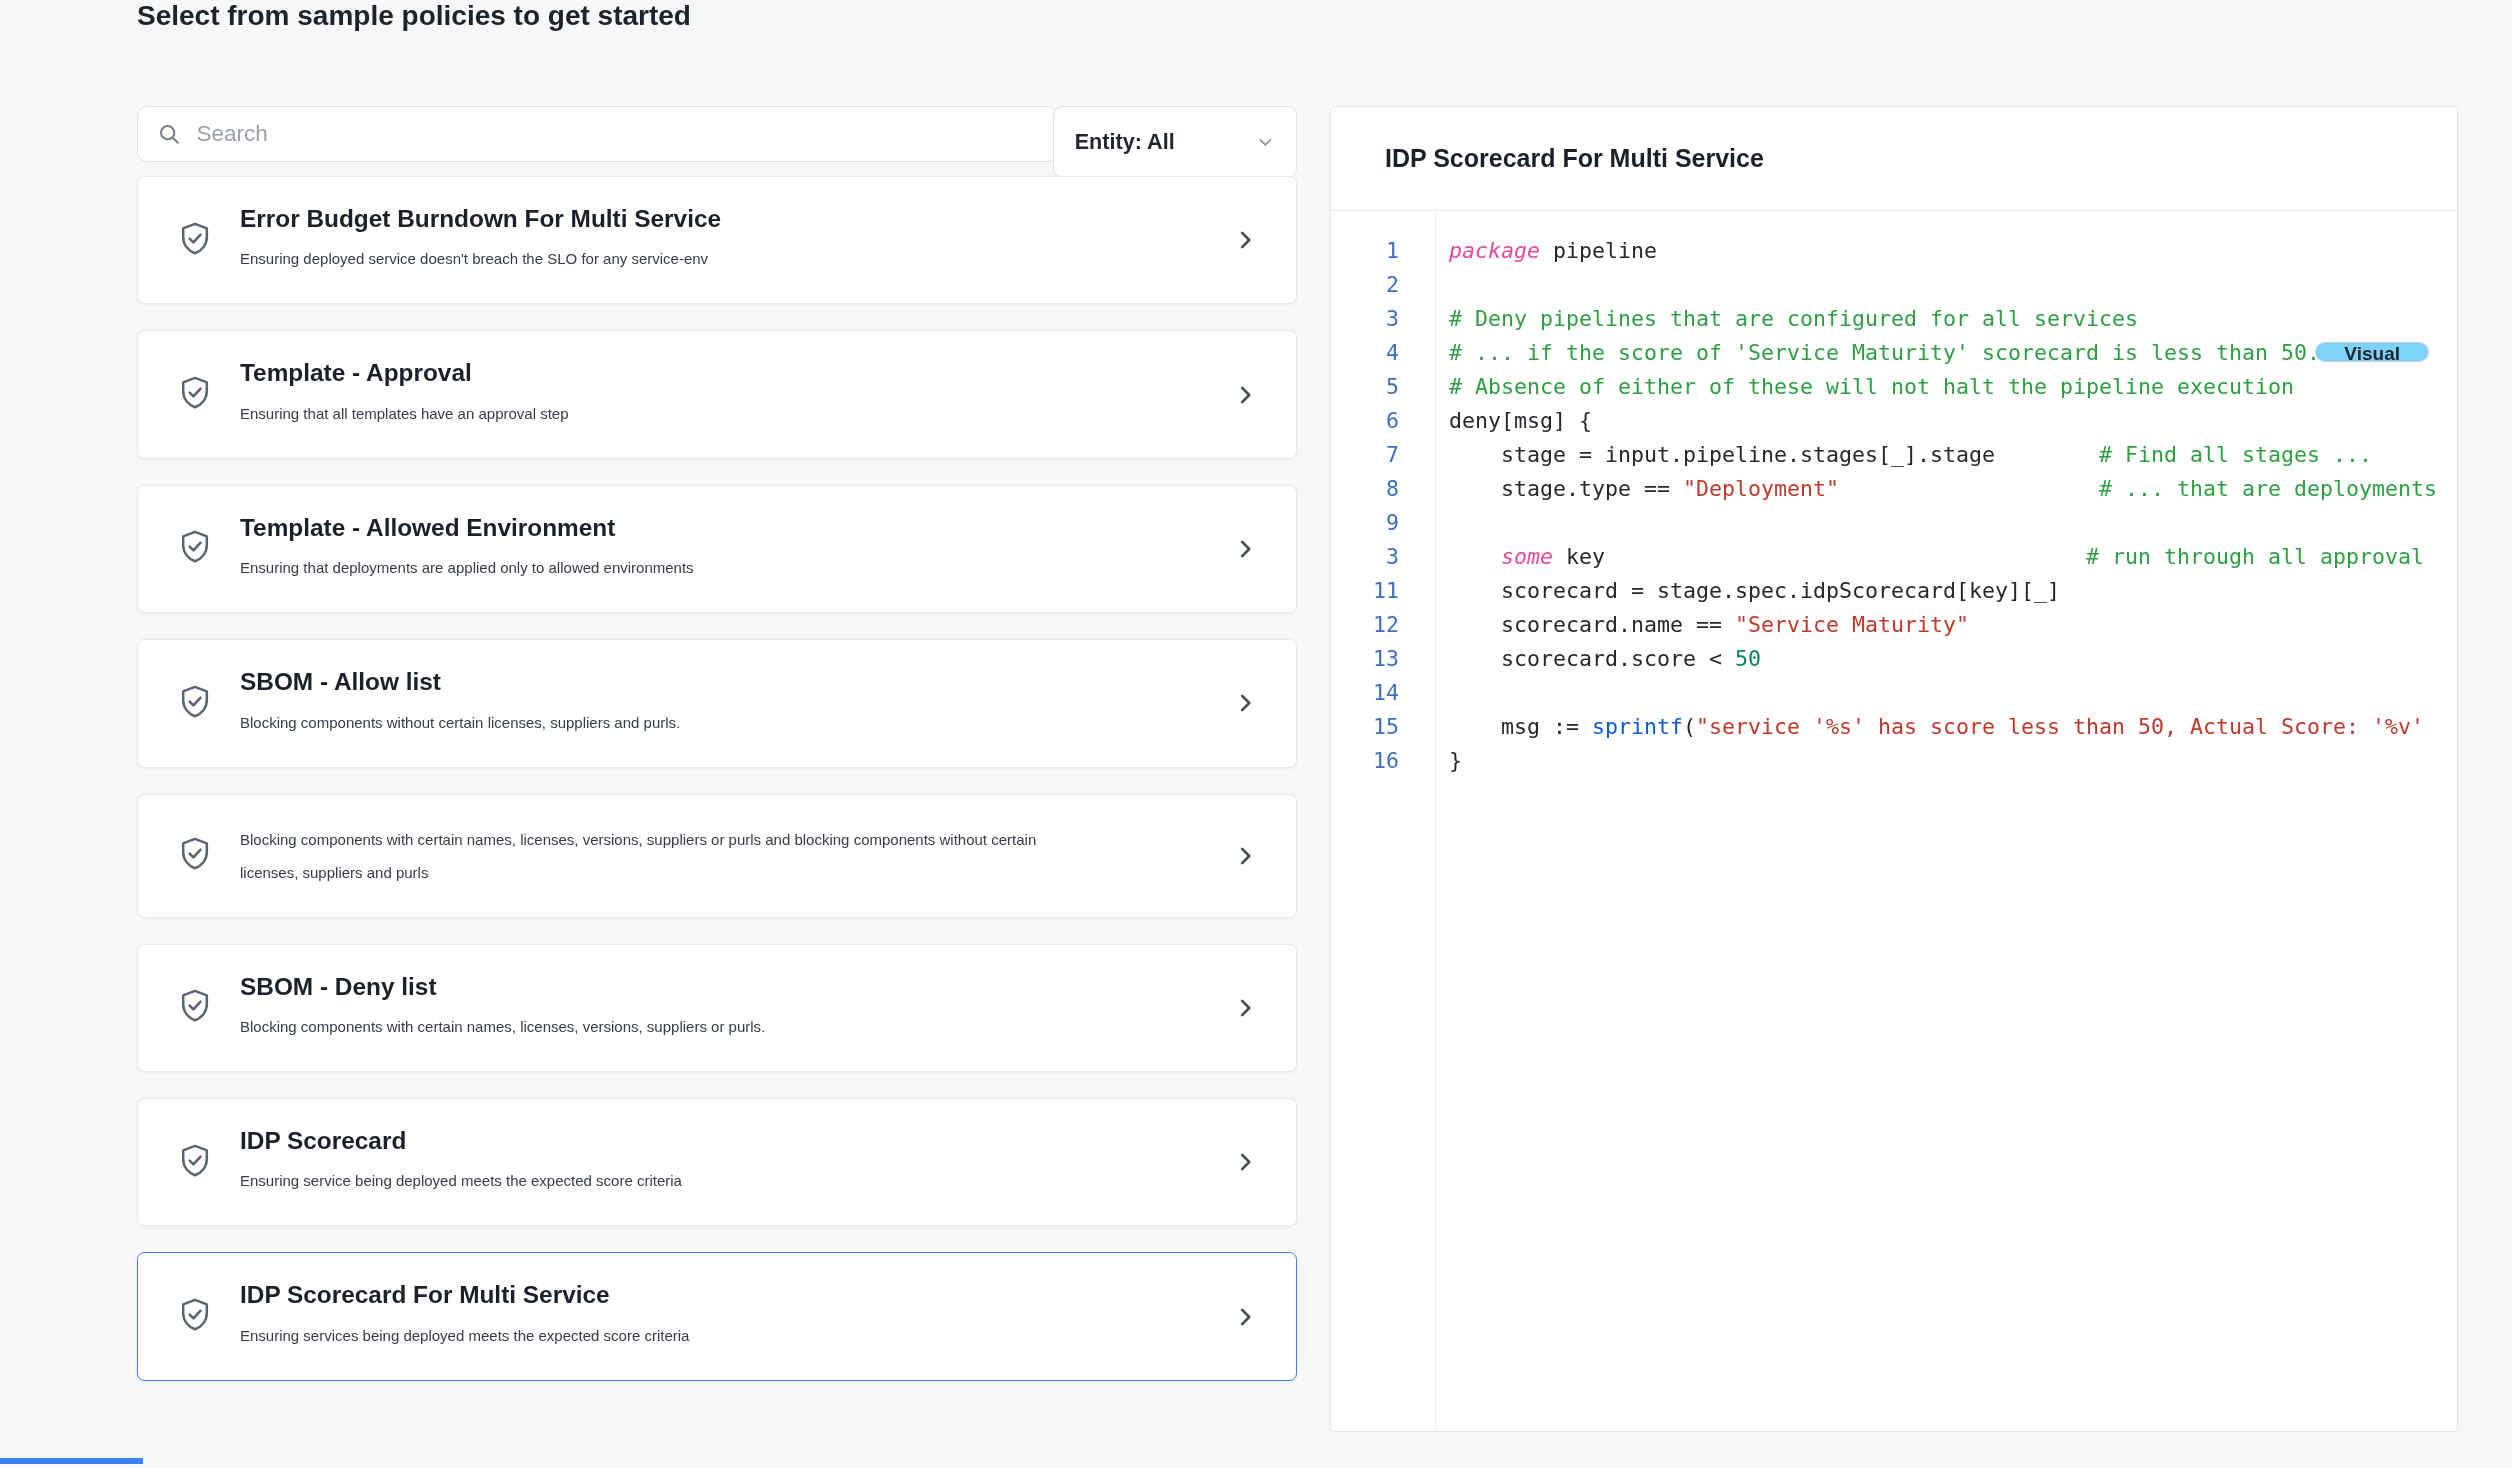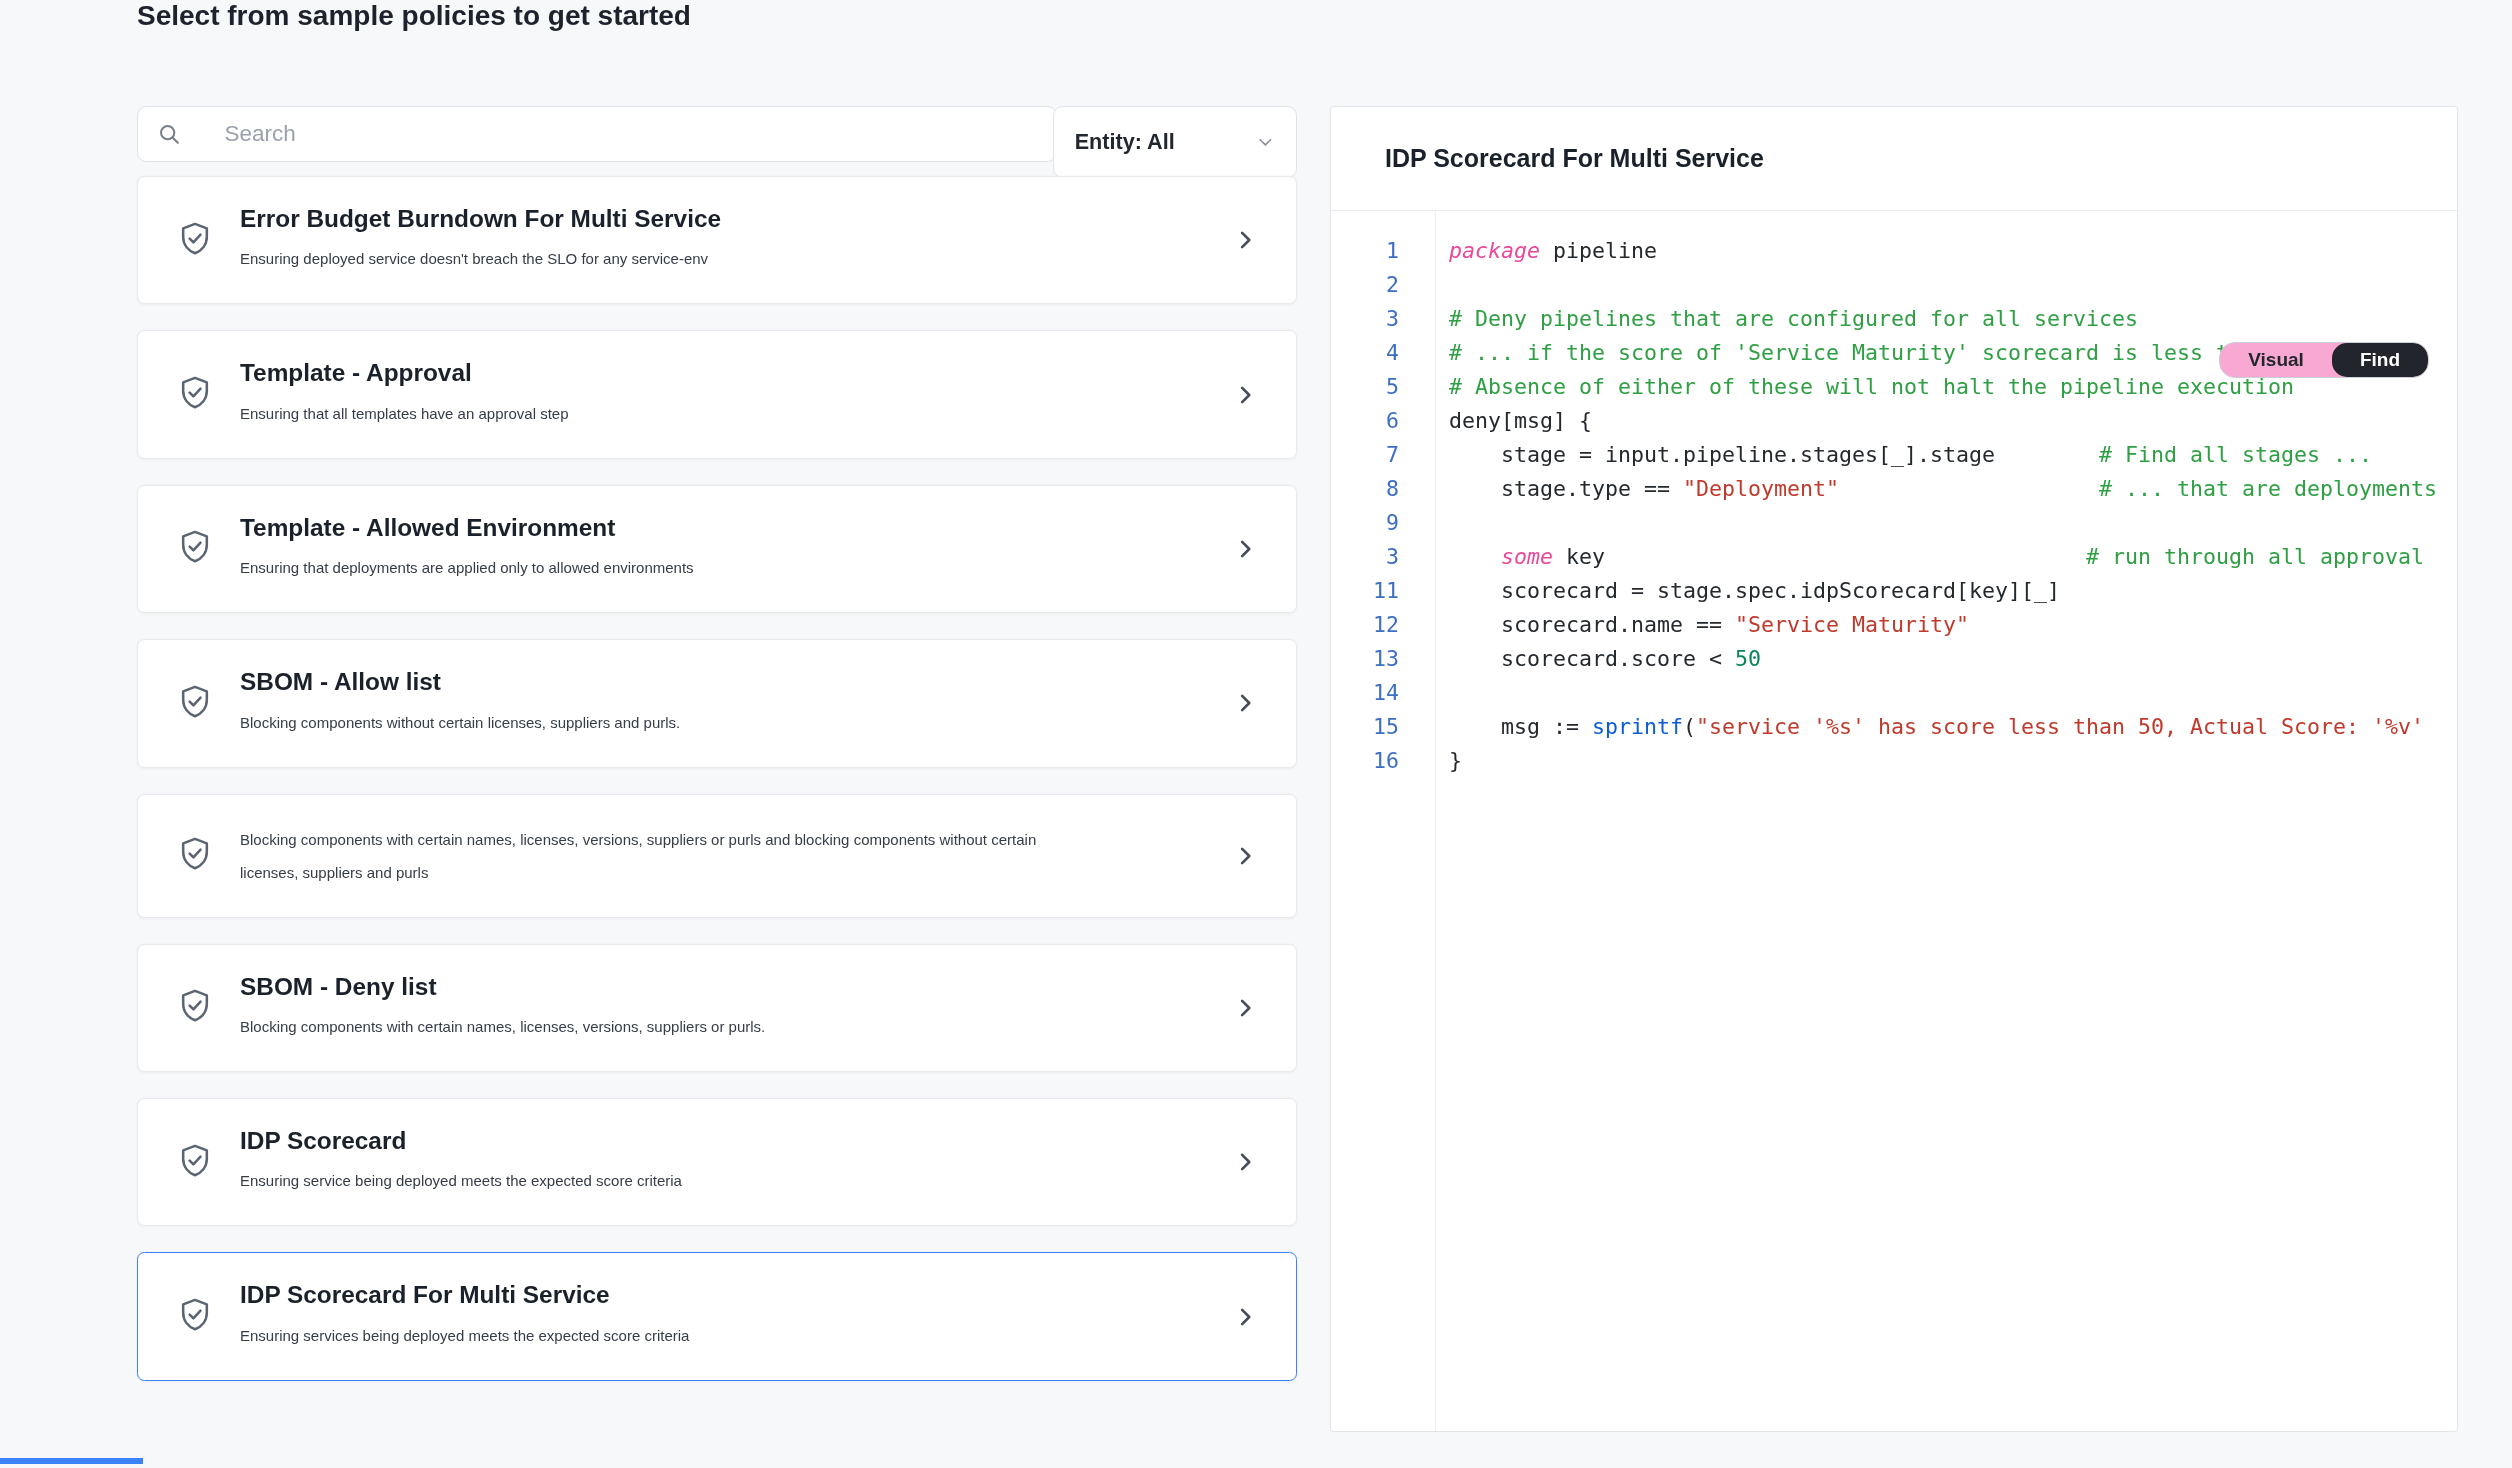--- a/index.html
+++ b/index.html
@@ -4,21 +4,21 @@
 <style>
   * { box-sizing: border-box; margin: 0; padding: 0; }
   html,body { width:2512px; height:1468px; }
   body { font-family: "Liberation Sans", sans-serif; }
   .page { position:relative; width:2512px; height:1468px; background:#f7f8fa; overflow:hidden; }
 
   .page-title { position:absolute; left:137px; top:-1.9px; font-size:28px; line-height:36px; font-weight:700; color:#1d222c; }
 
   
   .search-box { position:absolute; left:137px; top:106px; width:920px; height:56px; background:#ffffff;
-    border:0.9px solid #dfe3e8; border-radius:9.4px; display:flex; align-items:center; padding:0 19px;gap:28px; }
+    border:0.9px solid #dfe3e8; border-radius:9.4px; display:flex; align-items:center; padding:0 19px; }
   .search-box svg { flex-shrink:0; margin-right:15px; }
   .search-box input { flex:1; border:none; outline:none; font-size:22.5px; color:#2b313b; font-family:"Liberation Sans",sans-serif; background:transparent; }
   .search-box input::placeholder { color:#9aa1ac; }
   .entity-select { position:absolute; left:1053px; top:106px; width:244px; height:72px; background:#ffffff;
     border:0.9px solid #dfe3e8; border-radius:9.4px; display:flex; align-items:center; justify-content:space-between;
     padding:0 20.7px; cursor:pointer; }
   .entity-select .label { font-size:21.6px; font-weight:600; color:#22272f; }
 
   
   .policy-list { position:absolute; left:137px; top:176px; width:1160px; }
@@ -43,22 +43,22 @@
   .code-line { display:flex; height:34px; line-height:34px; font-family:"DejaVu Sans Mono", monospace; font-size:21.6px; white-space:pre; }
   .line-num { width:68px; text-align:right; color:#3c6fc4; flex-shrink:0; }
   .code-text { margin-left:50px; color:#24292e; white-space:pre; }
   .tok-plain { color:#24292e; }
   .tok-keyword { color:#ec4899;font-style:italic; }
   .tok-function { color:#0b5cd6; }
   .tok-comment { color:#2ea043; }
   .tok-string { color:#c0392b; }
   .tok-number { color:#098658; }
 
-  .view-toggle { position:absolute; top:131px; right:28px; height:36px; display:flex; align-items:stretch;
-    border:0.9px solid #c9cfd6; border-radius:16px; background:#f9a8d4; overflow:hidden; }
+  .view-toggle { position:absolute; top:131px; right:28px; height:20px; display:flex; align-items:stretch;
+    border:0.9px solid #c9cfd6; border-radius:16px; background:#7dd3fc; overflow:hidden;flex-direction:column; }
   .view-toggle .seg { display:flex; align-items:center; padding:0 28px; font-size:19px; font-weight:600; color:#22272e; cursor:pointer; }
   .view-toggle .seg.active { background:#22262c; color:#ffffff; border-radius:15px; }
 
   .bottom-bar { position:absolute; left:0; top:1458px; width:143px; height:5.6px; background:#3b82f6; }
 </style>
 </head>
 <body>
 
 <div class="page">
 

